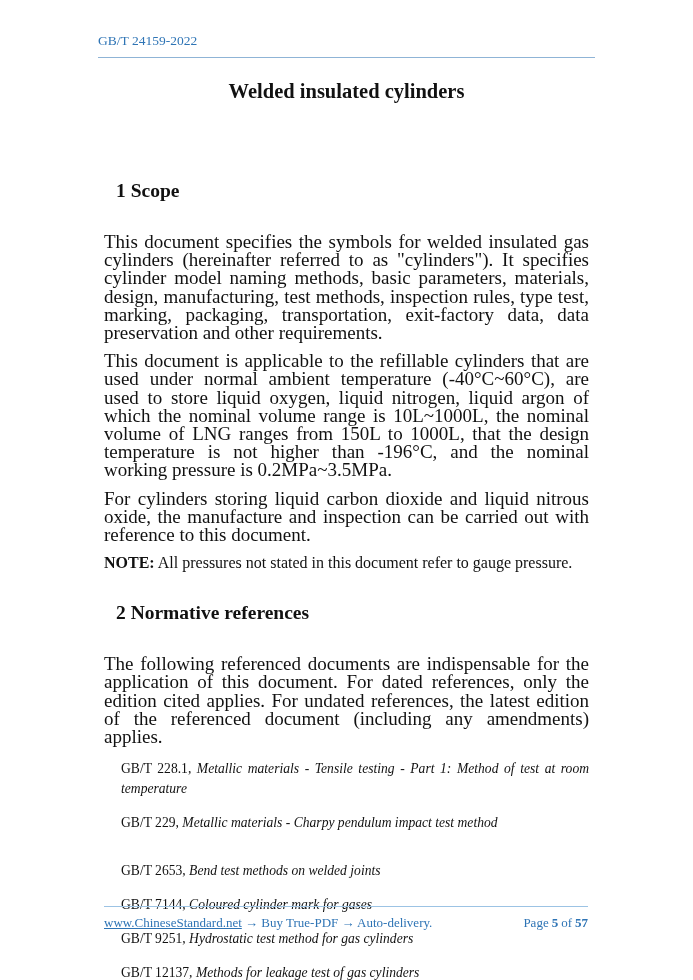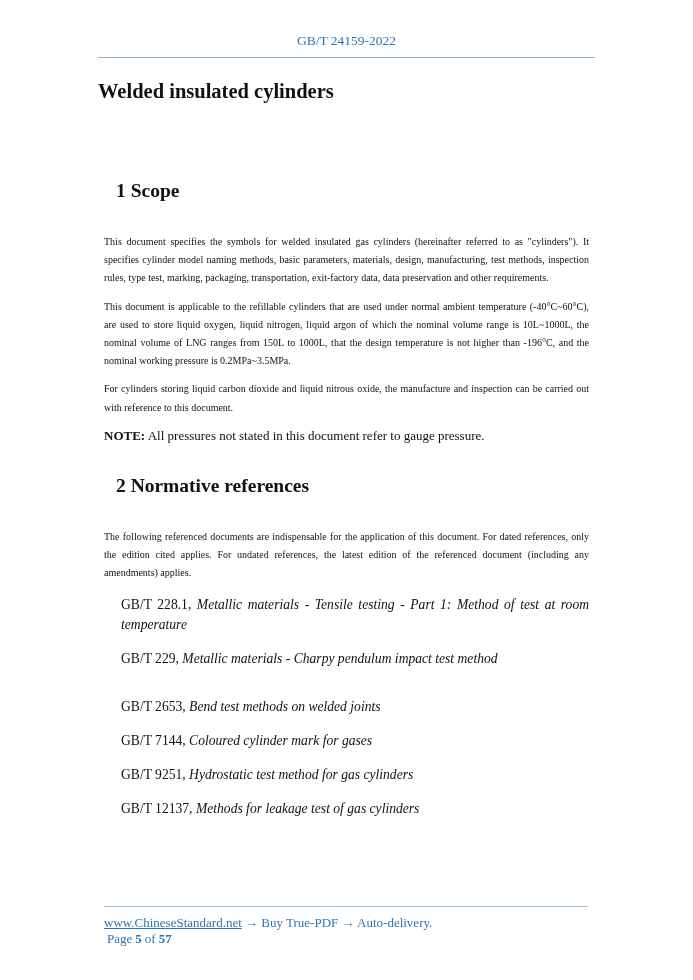--- a/index.html
+++ b/index.html
@@ -1,35 +1,35 @@
 <!DOCTYPE html>
 <html><head>
 <meta charset="utf-8">
 <style>
   html, body { margin: 0; padding: 0; background: #ffffff; }
   body { width: 693px; height: 980px; position: relative; overflow: hidden;
          font-family: "Liberation Serif", "DejaVu Serif", serif; color: #111; }
-  .hdr { position: absolute; top: 33px; left: 98px; width: 497px; text-align: center;
+  .hdr { position: absolute; top: 33px; left: 98px; width: 497px; 
          font-size: 13.5px; color: #2e74b5; }
   .hdr-line { position: absolute; top: 57px; left: 98px; width: 497px; height: 0;
               border-top: 1.2px solid #8fb4d6; }
-  .title { position: absolute; top: 80px; left: 98px; width: 497px; 
+  .title { position: absolute; top: 80px; left: 98px; width: 497px; text-align: center;
            font-size: 20.5px; font-weight: bold; }
   .content { position: absolute; top: 166px; left: 104px; width: 485px; }
   h2 { font-size: 19.5px; font-weight: bold; margin: 12px; line-height: 26px; }
-  p.body { font-size: 10px; line-height: 18.2px; text-align: justify; margin: 0;
+  p.body { font-size: 19px; line-height: 18.2px; text-align: justify; margin: 0;
            text-align-last: left; }
-  .note { font-size: 13px; line-height: 16px; margin: 0; }
+  .note { font-size: 16px; line-height: 16px; margin: 0; }
   .note b { font-weight: bold; }
   .ref { font-size: 13.6px; line-height: 20px; margin: 0 0 0 17px; text-align: justify; }
   .ref i { font-style: italic; }
   .ftr-line { position: absolute; top: 906px; left: 104px; width: 484px; height: 0;
               border-top: 1px solid #9cc3e4; }
   .ftr { position: absolute; top: 915px; left: 104px; width: 484px; font-size: 13px;
-         color: #2e74b5; display: flex; justify-content: space-between; flex-direction: column; }
+         color: #2e74b5; display: flex; justify-content: space-between; }
   .ftr a { color: #2e74b5; text-decoration: underline; }
   .ftr .pg b { font-weight: bold; }
   .ftr .pg span { margin: 0 3px; }
 </style>
 </head>
 <body>
 
 <div class="hdr">GB/T 24159-2022</div>
 <div class="hdr-line"></div>
 

